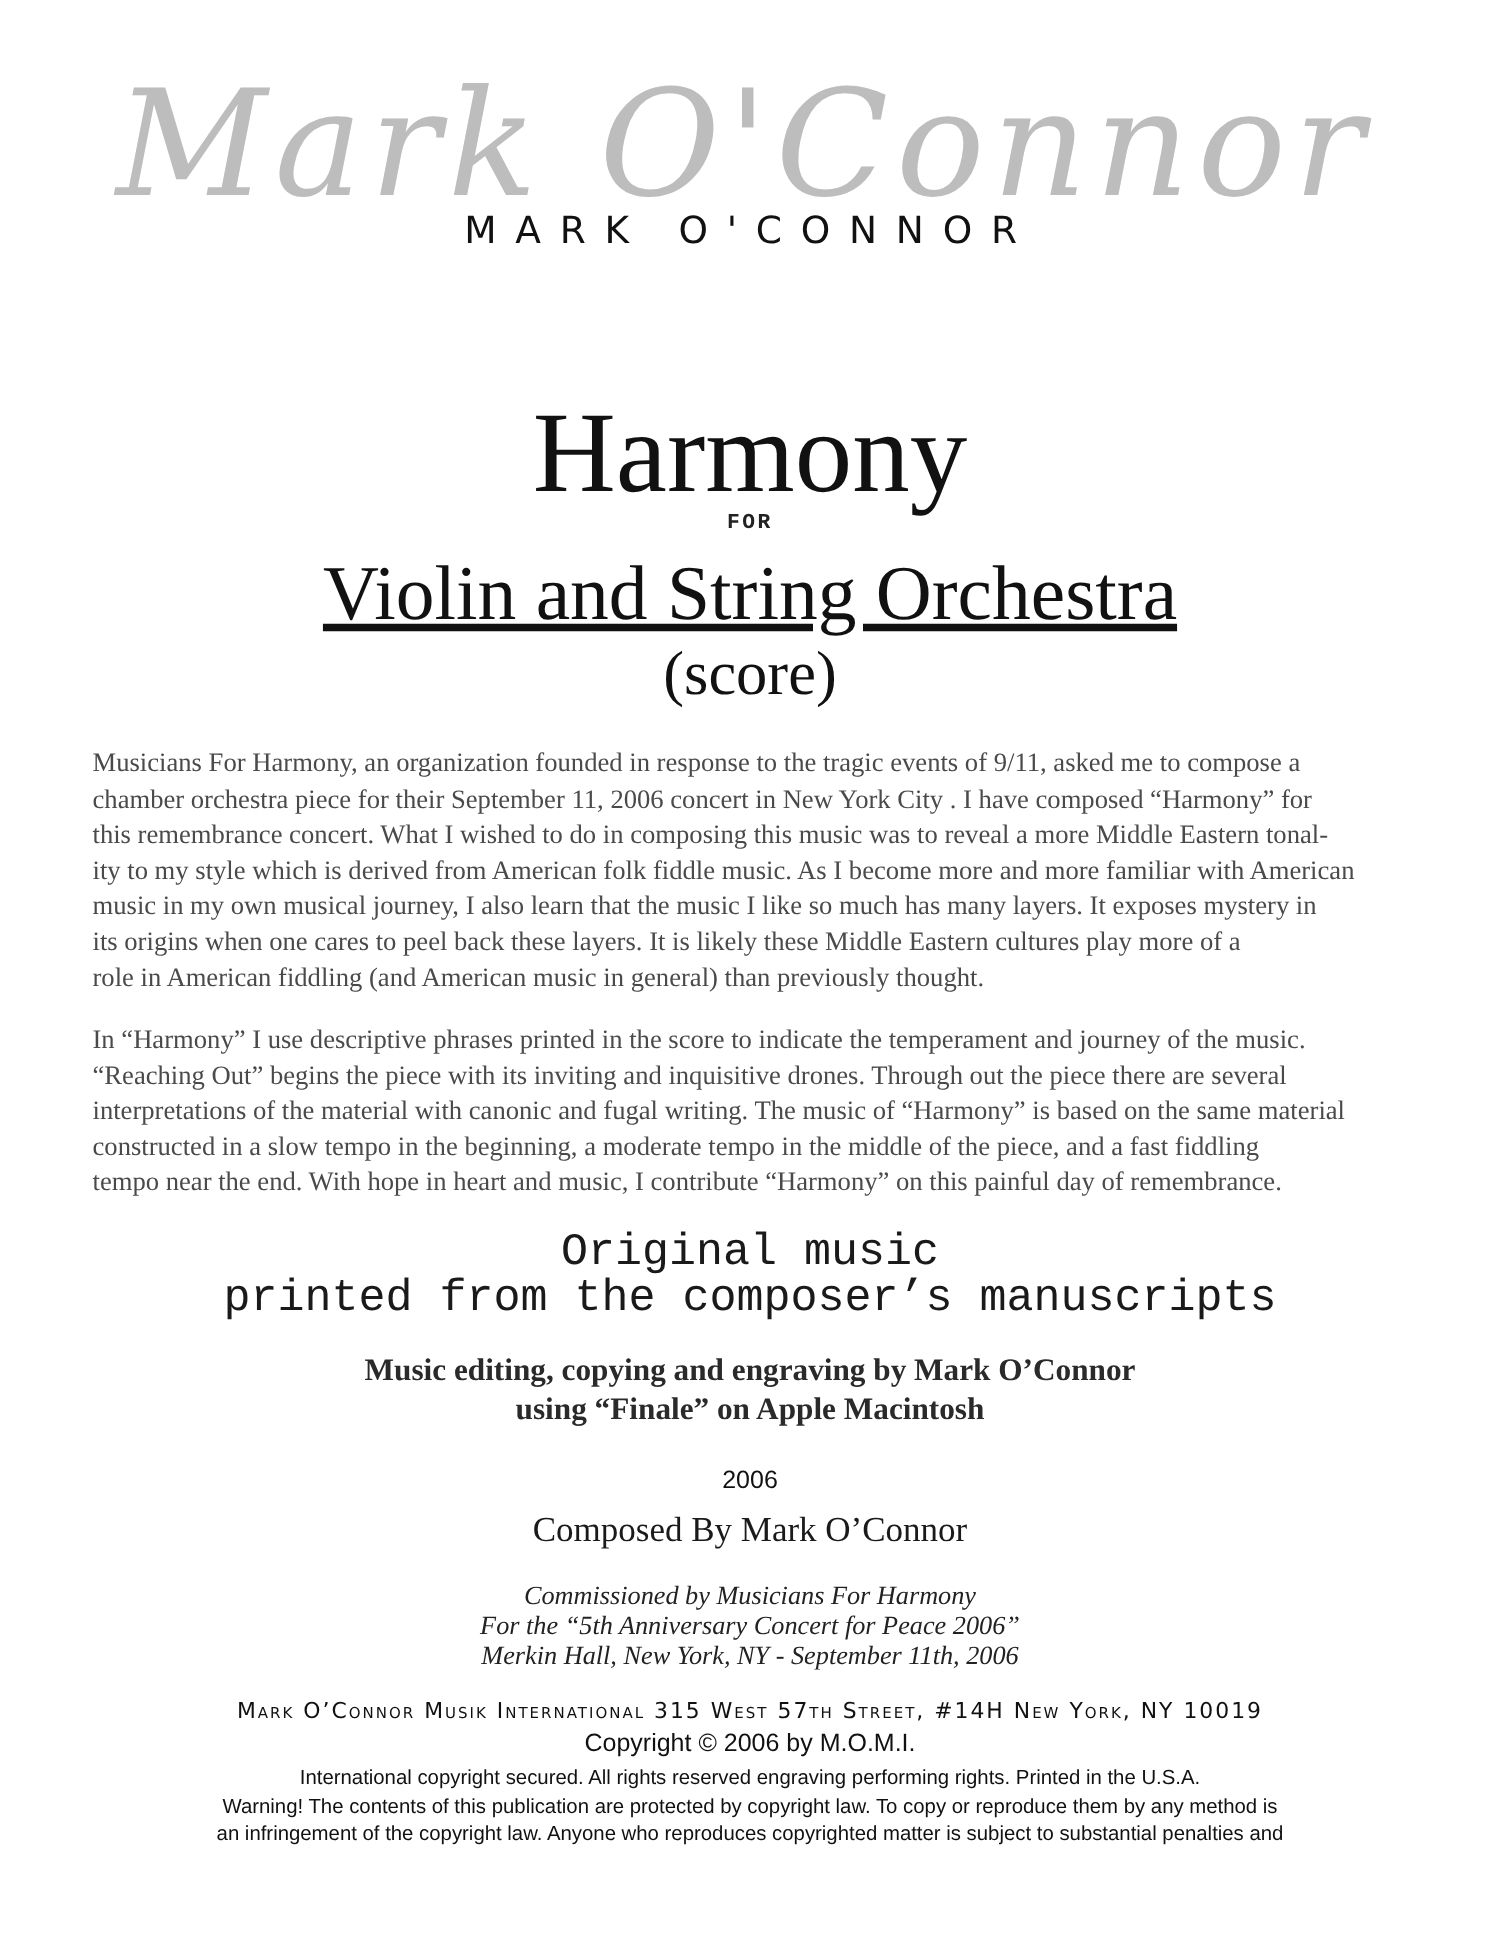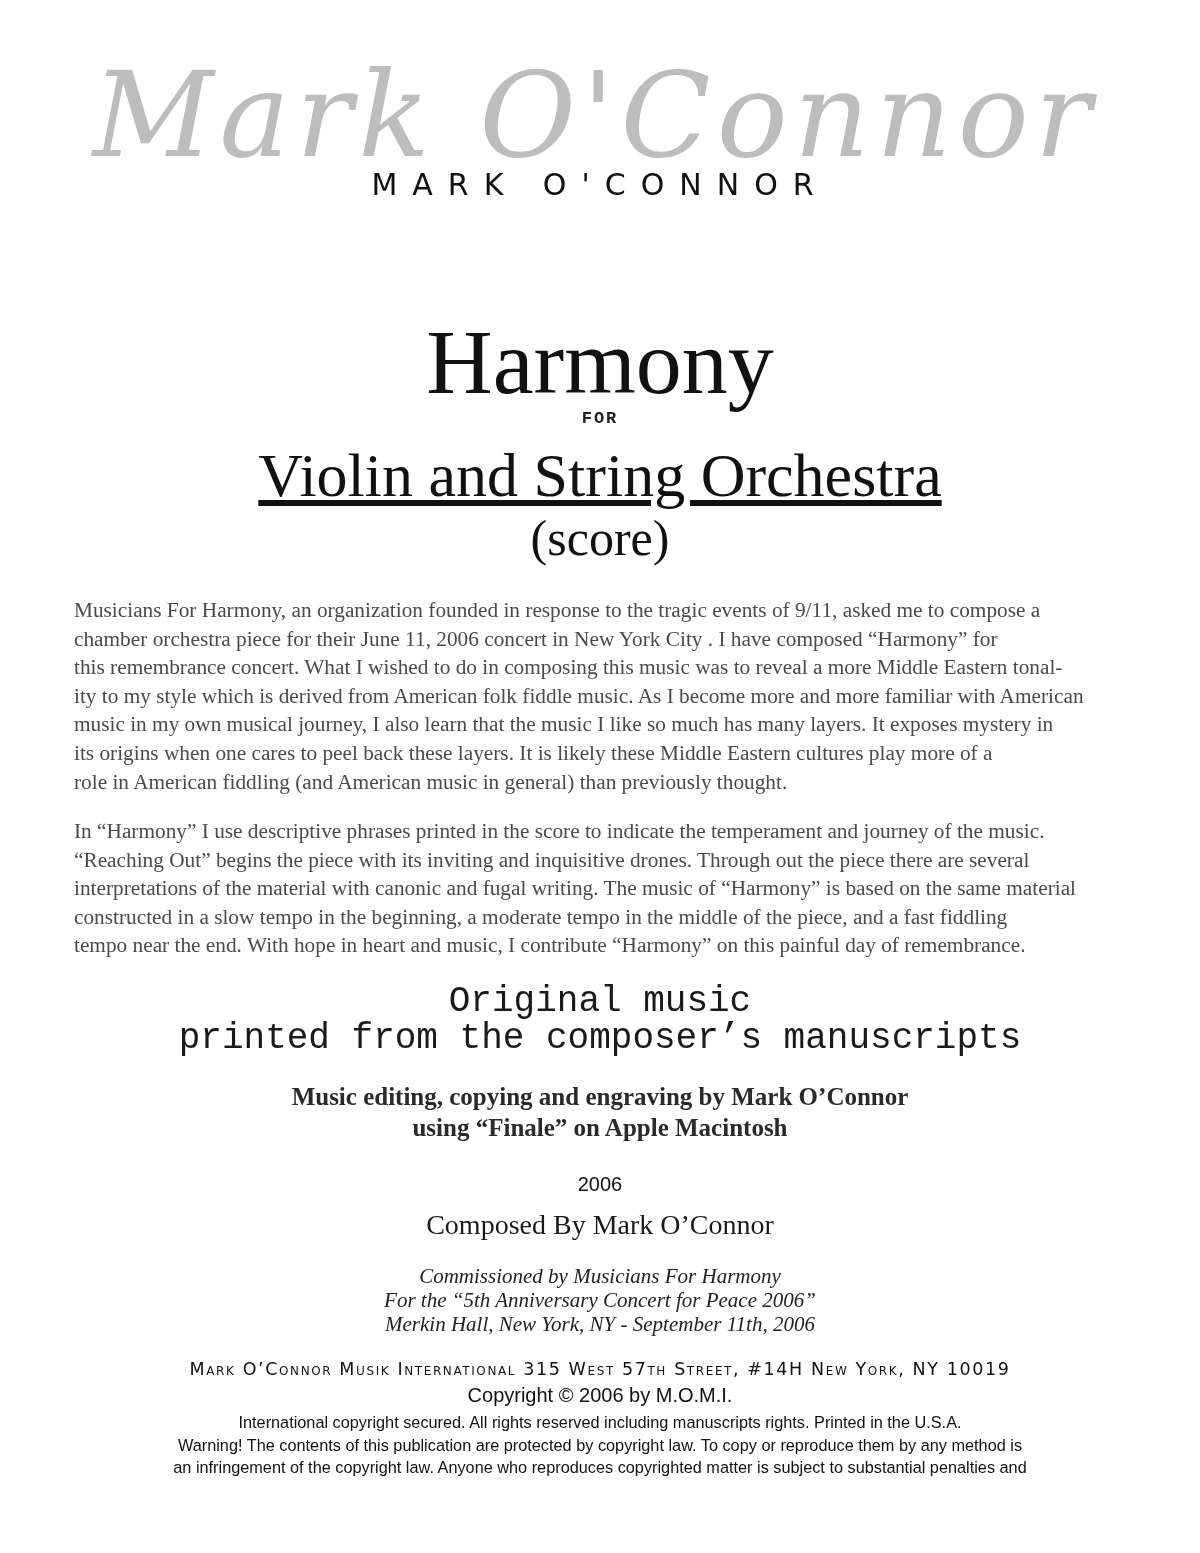--- a/index.html
+++ b/index.html
@@ -69,21 +69,21 @@
 <div class="script-logo">Mark O'Connor</div>
 <div class="abs logo-caps">MARK O'CONNOR</div>
 
 <div class="abs title">Harmony</div>
 <div class="abs for-label">FOR</div>
 <div class="abs subtitle">Violin and String Orchestra</div>
 <div class="abs score-label">(score)</div>
 
 <div class="para p1">
   <span>Musicians For Harmony, an organization founded in response to the tragic events of 9/11, asked me to compose a</span>
-  <span>chamber orchestra piece for their June 11, 2006 concert in New York City . I have composed “Harmony” for</span>
+  <span>chamber orchestra piece for their September 11, 2006 concert in New York City . I have composed “Harmony” for</span>
   <span>this remembrance concert. What I wished to do in composing this music was to reveal a more Middle Eastern tonal-</span>
   <span>ity to my style which is derived from American folk fiddle music. As I become more and more familiar with American</span>
   <span>music in my own musical journey, I also learn that the music I like so much has many layers. It exposes mystery in</span>
   <span>its origins when one cares to peel back these layers. It is likely these Middle Eastern cultures play more of a</span>
   <span>role in American fiddling (and American music in general) than previously thought.</span>
 </div>
 
 <div class="para p2">
   <span>In “Harmony” I use descriptive phrases printed in the score to indicate the temperament and journey of the music.</span>
   <span>“Reaching Out” begins the piece with its inviting and inquisitive drones. Through out the piece there are several</span>
@@ -108,16 +108,16 @@
 <div class="abs commission">
   <span>Commissioned by Musicians For Harmony</span>
   <span>For the “5th Anniversary Concert for Peace 2006”</span>
   <span>Merkin Hall, New York, NY - September 11th, 2006</span>
 </div>
 
 <div class="abs publisher">Mark O’Connor Musik International 315 West 57th Street, #14H New York, NY 10019</div>
 <div class="abs copyright">Copyright © 2006 by M.O.M.I.</div>
 
 <div class="abs legal">
-  <span>International copyright secured. All rights reserved including manuscripts rights. Printed in the U.S.A.</span>
+  <span>International copyright secured. All rights reserved engraving performing rights. Printed in the U.S.A.</span>
   <span>Warning! The contents of this publication are protected by copyright law. To copy or reproduce them by any method is</span>
   <span>an infringement of the copyright law. Anyone who reproduces copyrighted matter is subject to substantial penalties and</span>
 </div>
 
 </body></html>

